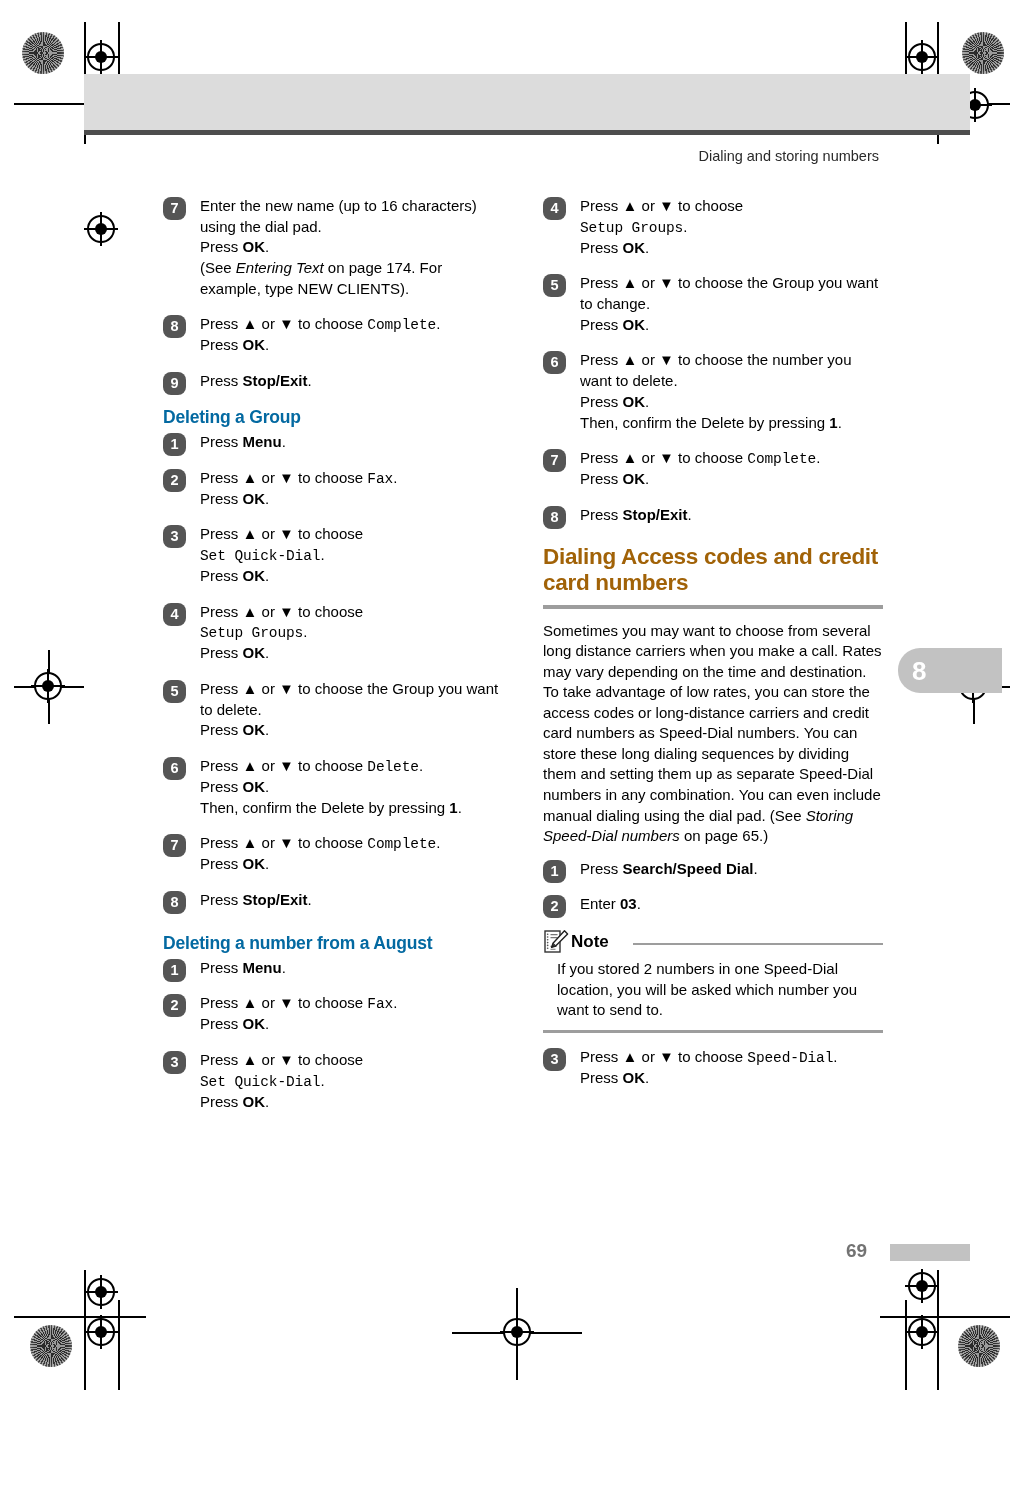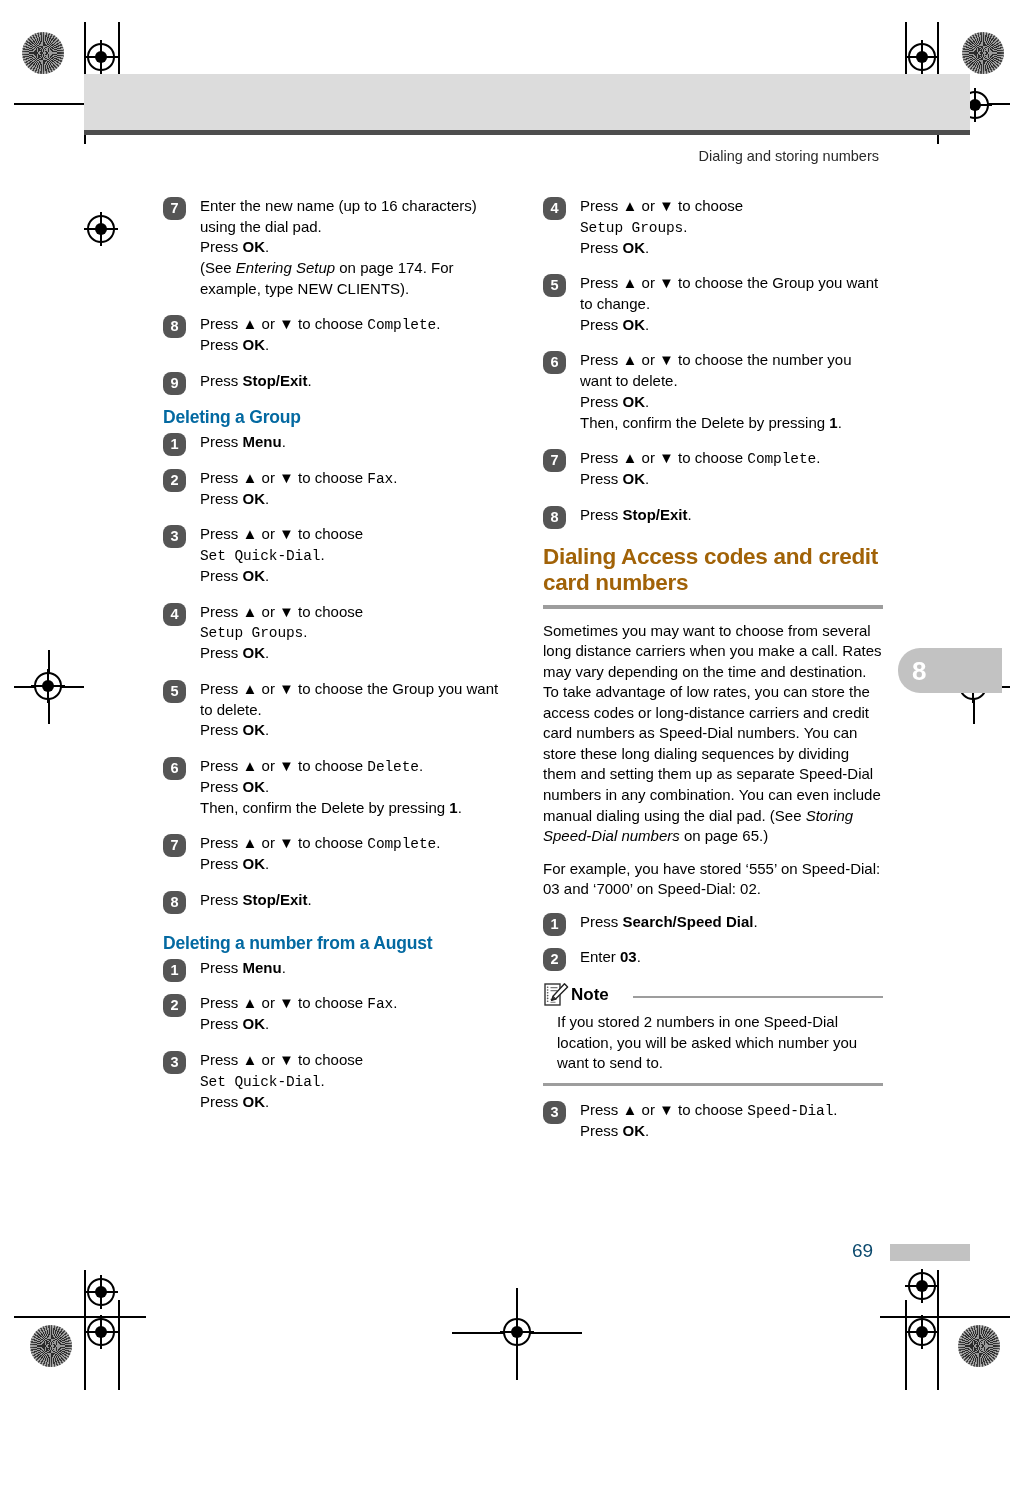--- a/index.html
+++ b/index.html
@@ -212,23 +212,22 @@
     height: 3px;
     background: #9d9d9d;
   }
 
   
   .folio {
     position: absolute;
     left: 846px;
     top: 1240px;
     font-size: 19px;
-    font-weight: normal;
-    color: #0c4a6e;
-    margin-left: 6px;
+    font-weight: bold;
+    color: #737373;
   }
   .folio-bar {
     position: absolute;
     left: 890px;
     top: 1244px;
     width: 80px;
     height: 17px;
     background: #c2c2c2;
   }
   .color-note {
@@ -340,21 +339,21 @@
 
   <div class="columns">
 
     <div class="col col-left">
       <div>
           <div class="step">
             <div class="step-badge">7</div>
             <div class="step-body">
               <span class="ln"><span>Enter the new name (up to 16 characters) using the dial pad.</span></span>
               <span class="ln"><span>Press </span><b>OK</b><span>.</span></span>
-              <span class="ln"><span>(See </span><i>Entering Setup</i><span> on page 174. For example, type NEW CLIENTS).</span></span>
+              <span class="ln"><span>(See </span><i>Entering Text</i><span> on page 174. For example, type NEW CLIENTS).</span></span>
             </div>
           </div>
           <div class="step">
             <div class="step-badge">8</div>
             <div class="step-body">
               <span class="ln"><span>Press </span><b>▲</b><span> or </span><b>▼</b><span> to choose </span><span class="lcd">Complete</span><span>.</span></span>
               <span class="ln"><span>Press </span><b>OK</b><span>.</span></span>
             </div>
           </div>
           <div class="step">
@@ -488,21 +487,20 @@
               <span class="ln"><span>Press </span><b>Stop/Exit</b><span>.</span></span>
             </div>
           </div>
         </div>
 
       <h1 class="major-heading" style="margin-top:18px;">Dialing Access codes and credit card numbers</h1>
       <div class="heading-rule"></div>
 
       <div>
           <p class="body-text"><span>Sometimes you may want to choose from several long distance carriers when you make a call. Rates may vary depending on the time and destination. To take advantage of low rates, you can store the access codes or long-distance carriers and credit card numbers as Speed-Dial numbers. You can store these long dialing sequences by dividing them and setting them up as separate Speed-Dial numbers in any combination. You can even include manual dialing using the dial pad. (See </span><i>Storing Speed-Dial numbers</i><span> on page 65.)</span></p>
-          <p class="body-text"><span>For example, you have stored ‘555’ on Speed-Dial: 03 and ‘7000’ on Speed-Dial: 02.</span></p>
         </div>
 
       <div>
           <div class="step">
             <div class="step-badge">1</div>
             <div class="step-body">
               <span class="ln"><span>Press </span><b>Search/Speed Dial</b><span>.</span></span>
             </div>
           </div>
           <div class="step">

